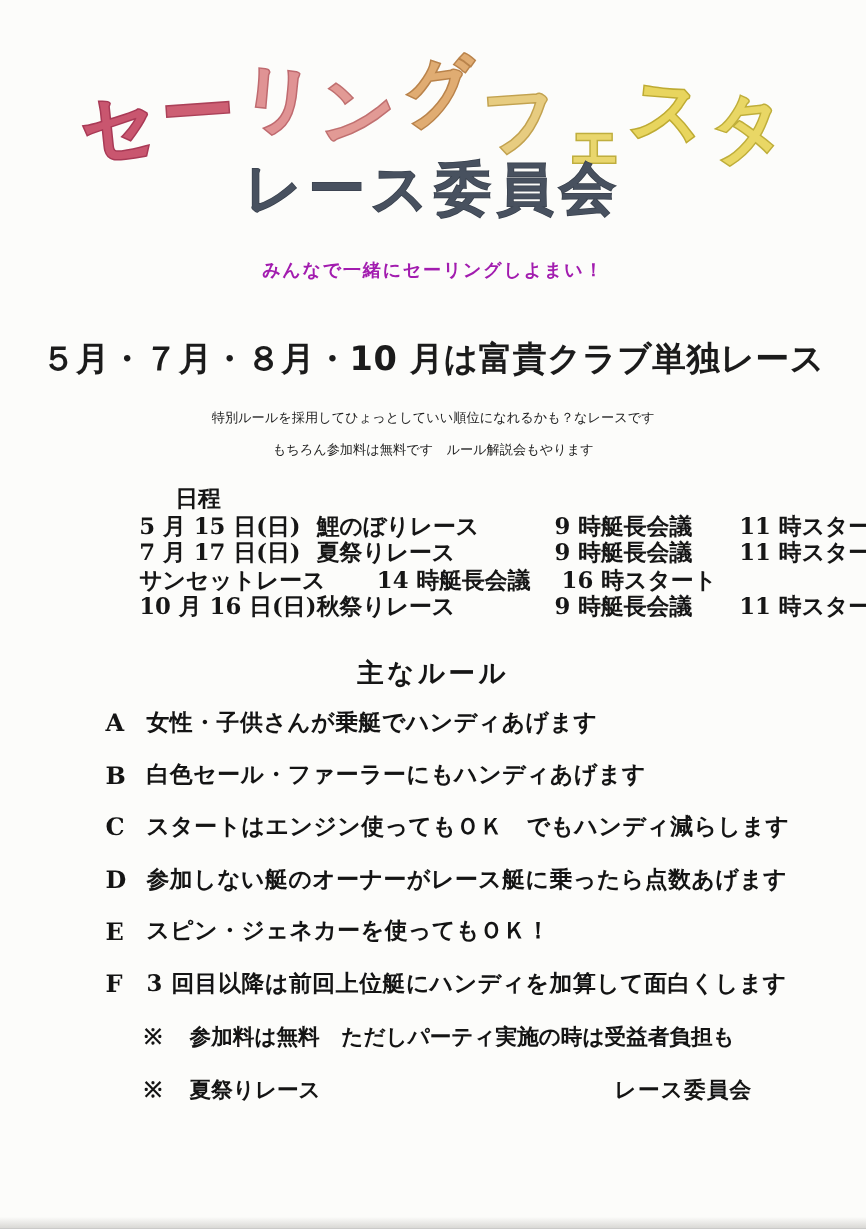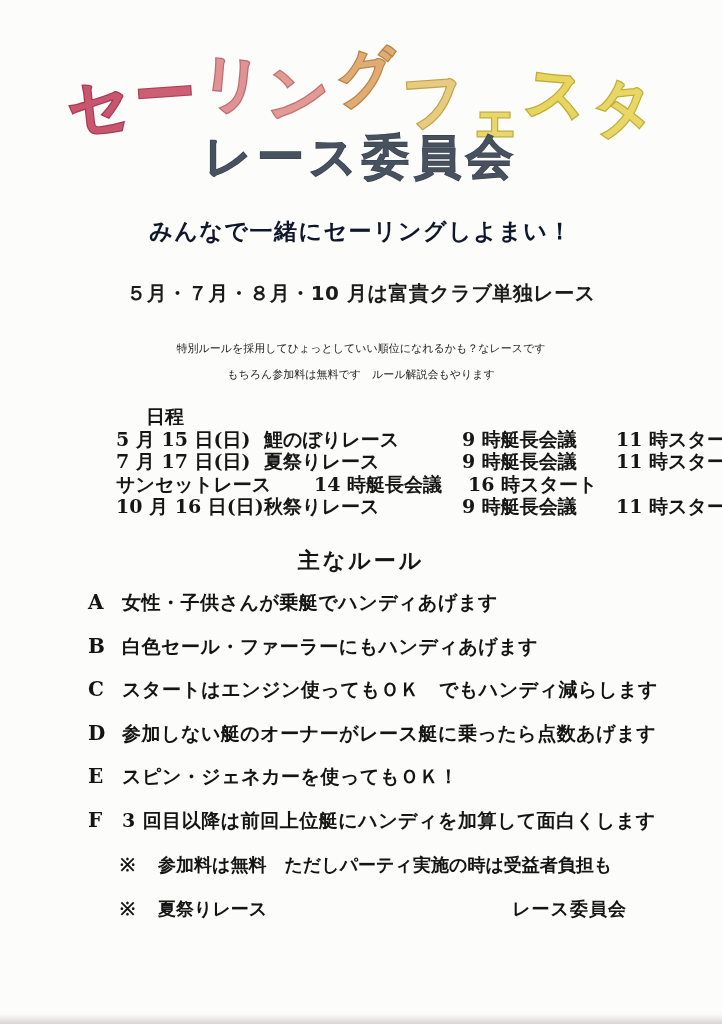--- a/index.html
+++ b/index.html
@@ -29,25 +29,25 @@
   .title-char:nth-child(9){transform:translateY(8px) rotate(-6deg);}
   
   .subtitle{
     position:absolute;top:126px;left:0;width:100%;text-align:center;
     font-size:47px;font-weight:bold;letter-spacing:5px;
     -webkit-text-stroke:1.2px #39414d;paint-order:stroke fill;
   }
   
   .tagline{
     position:absolute;top:216px;left:0;width:100%;text-align:center;
-    font-size:23px;font-weight:600;letter-spacing:1.5px;color:#0f172a;
+    font-size:15px;font-weight:600;letter-spacing:1.5px;color:#a21caf;
   }
   .months-line{
     position:absolute;top:280px;left:0;width:100%;text-align:center;
-    font-size:20px;font-weight:bold;letter-spacing:.5px;color:#1b1b1b;
+    font-size:28px;font-weight:bold;letter-spacing:.5px;color:#1b1b1b;
   }
   .desc{
     position:absolute;top:336px;left:0;width:100%;text-align:center;
     font-size:11px;font-weight:500;line-height:26px;color:#222;
   }
   
   .schedule{
     position:absolute;top:404px;left:116px;
     font-family:"DejaVu Serif","Liberation Serif",serif;
     font-weight:bold;font-size:19px;color:#161616;

